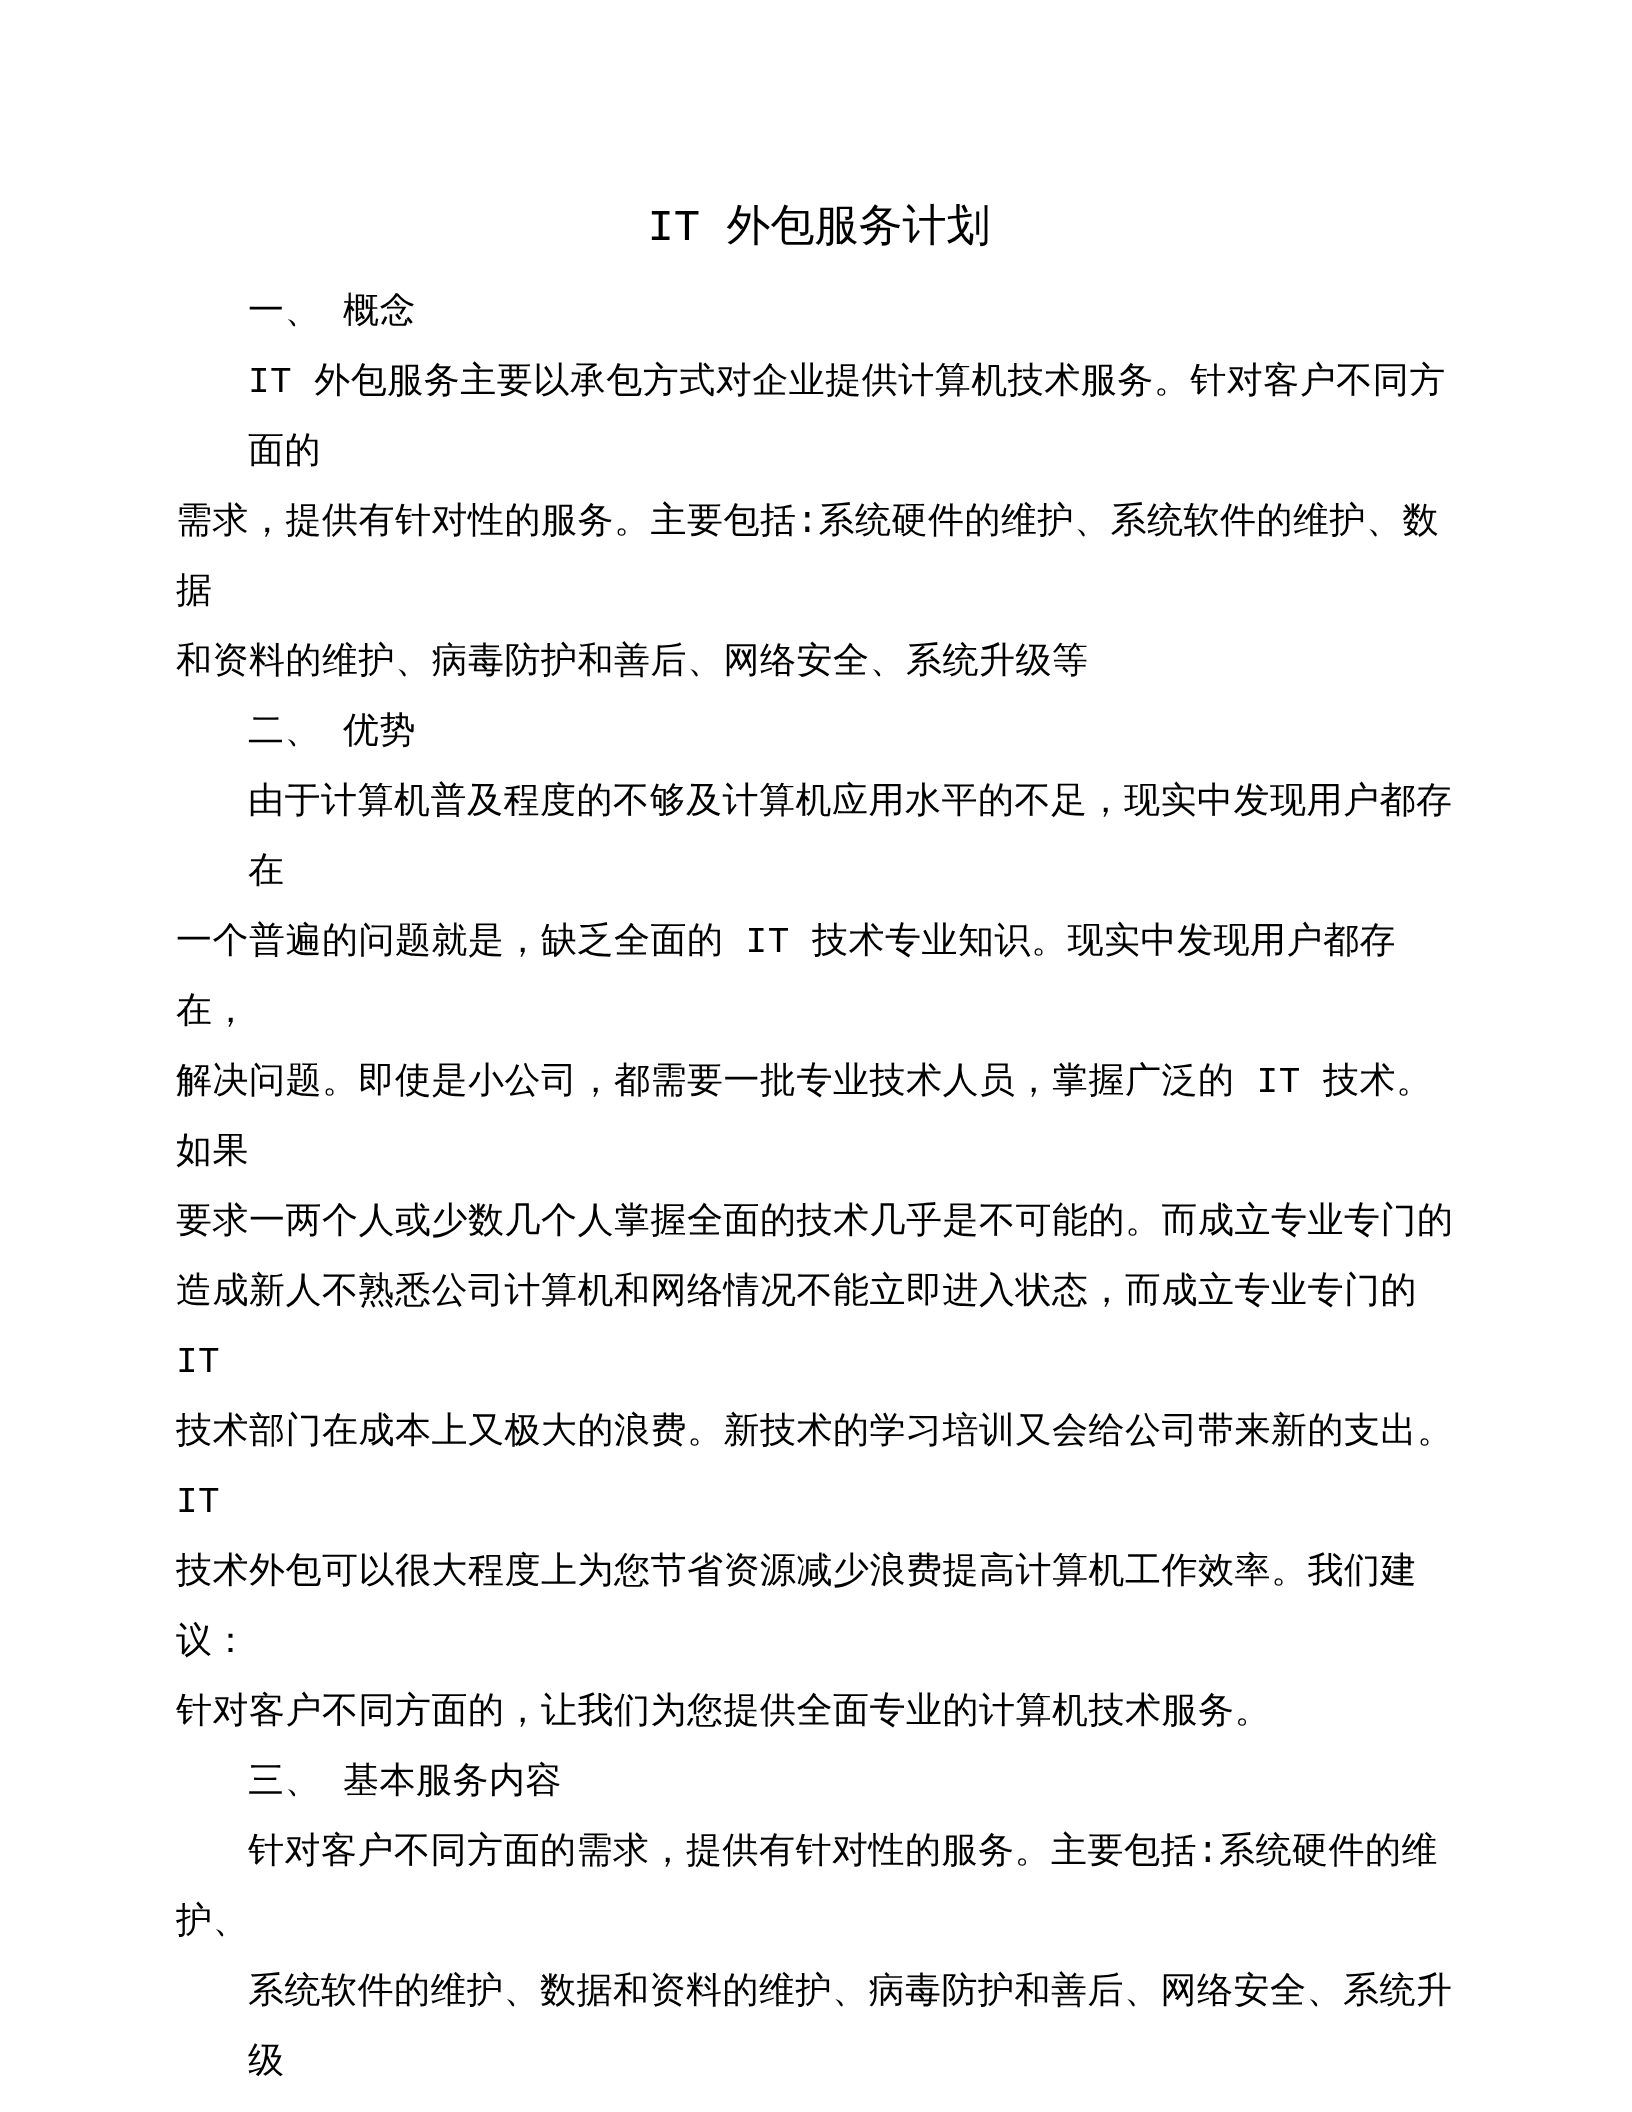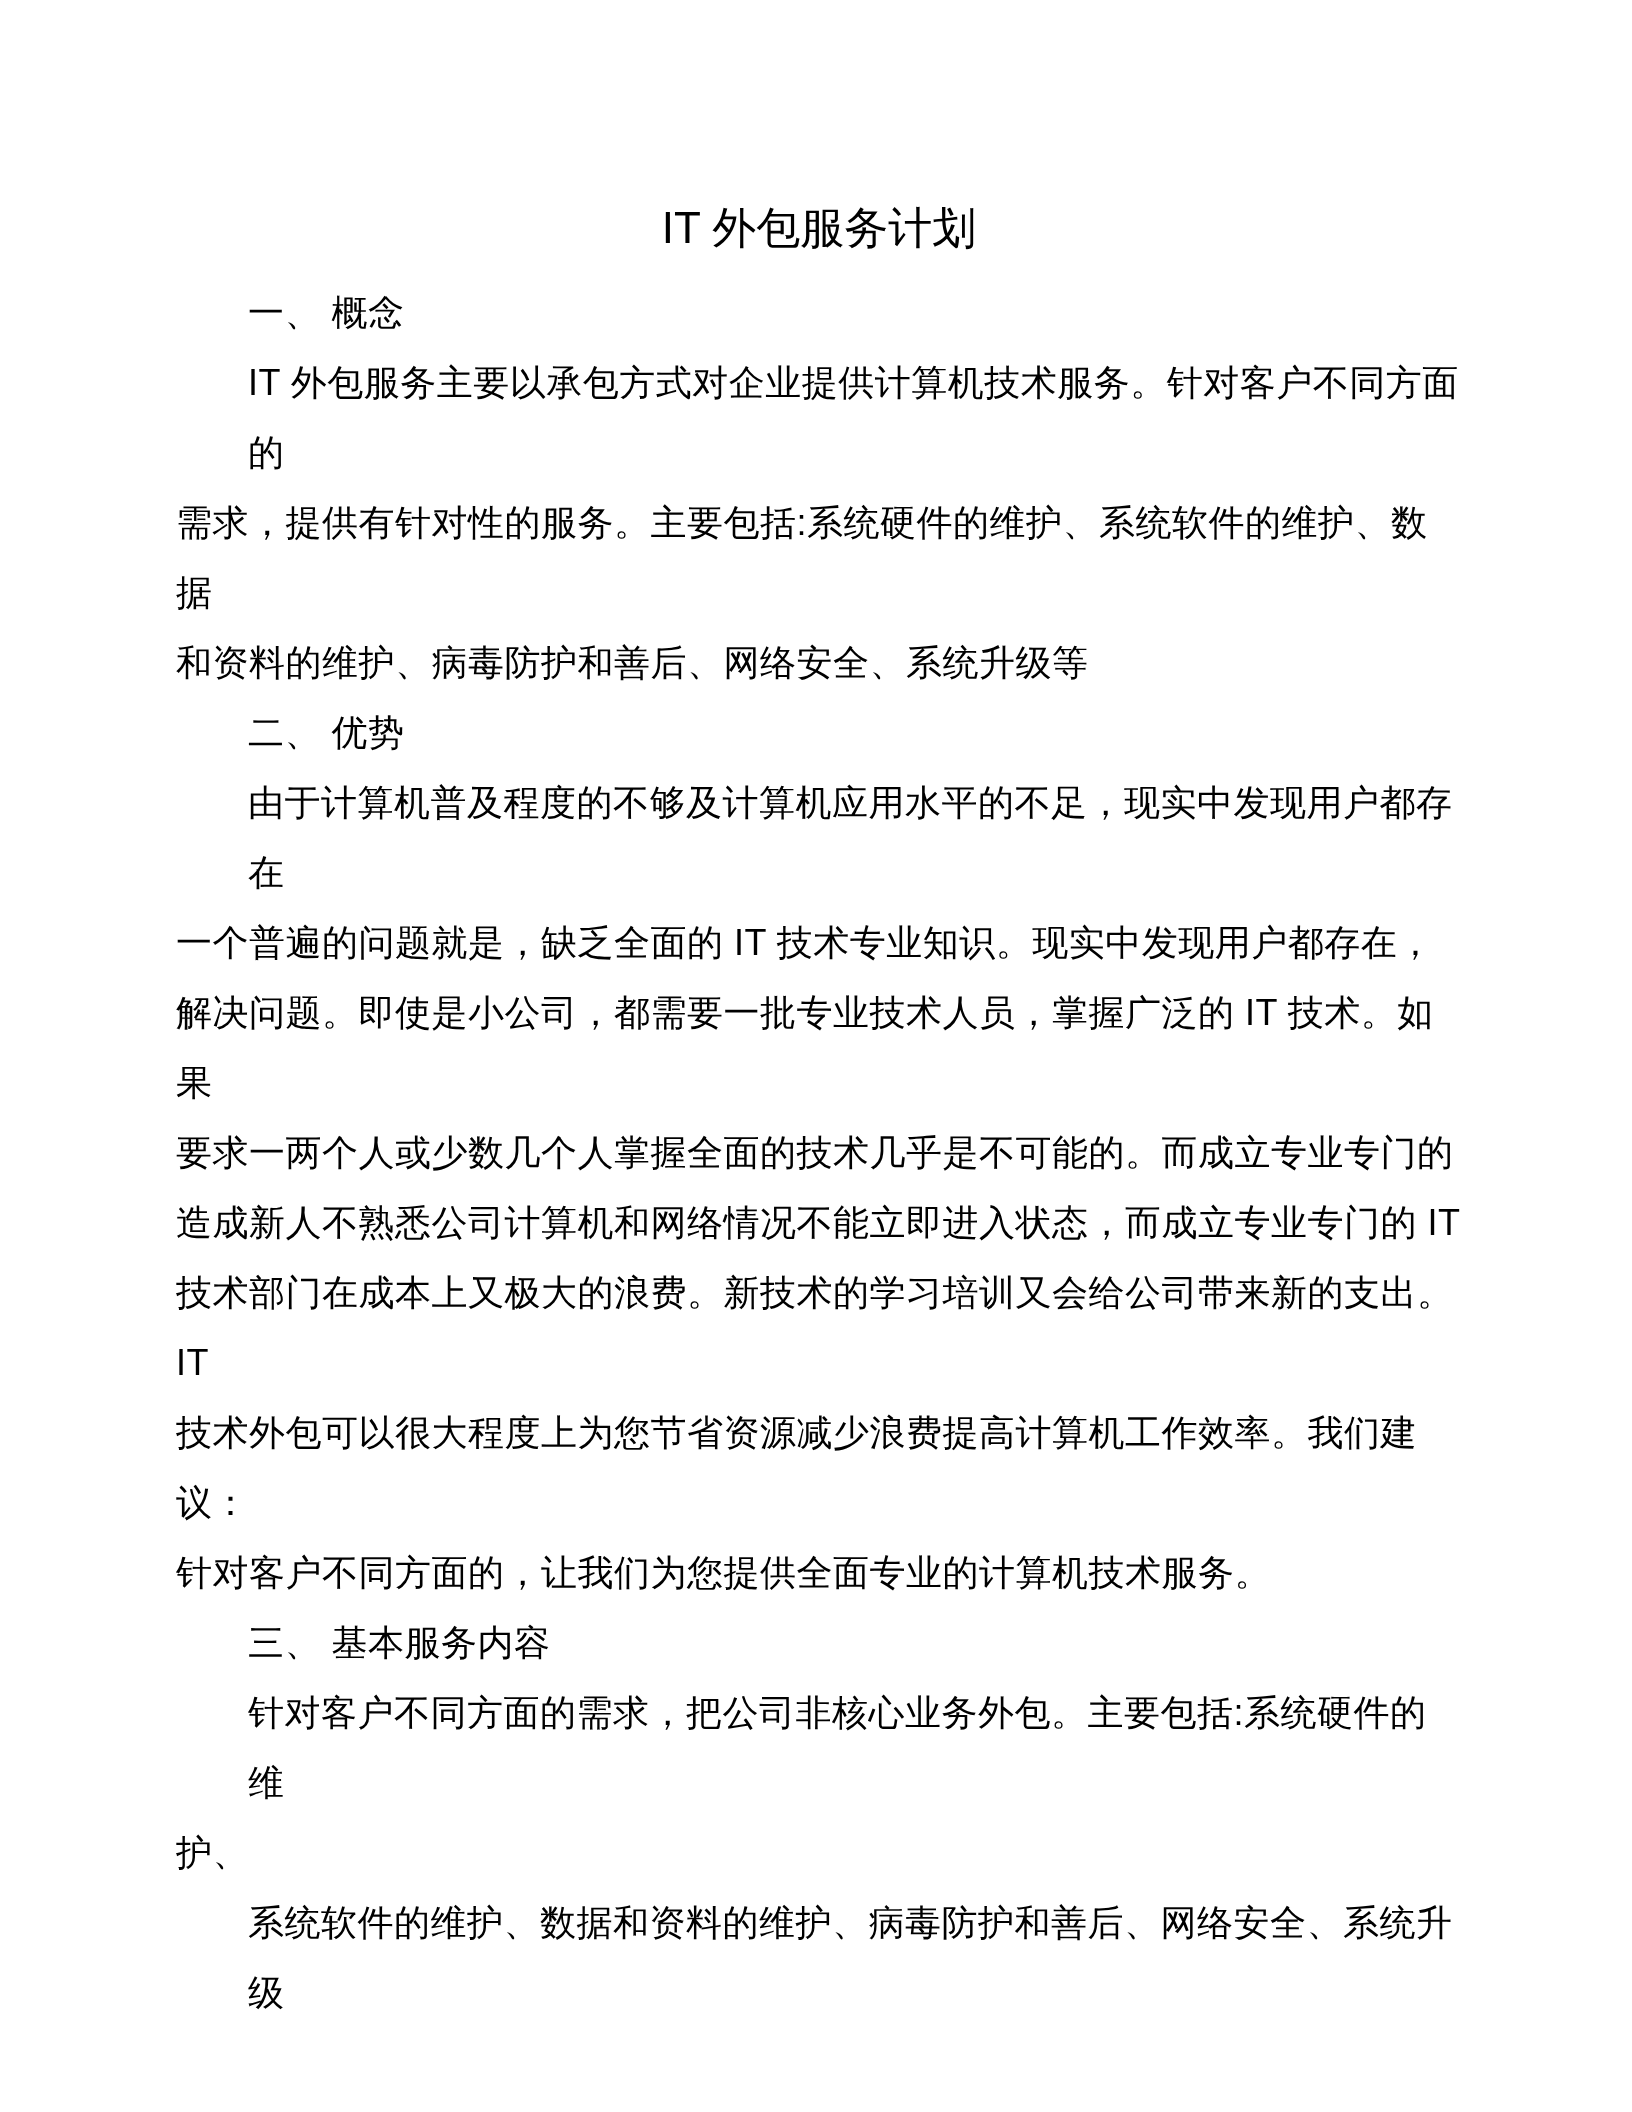--- a/index.html
+++ b/index.html
@@ -7,21 +7,21 @@
     padding: 0;
     background: #ffffff;
   }
   .page {
     position: relative;
     width: 1632px;
     height: 2112px;
     margin: 0 auto;
     background: #ffffff;
     color: #000000;
-    font-family: Liberation Sans, sans-serif;
+    font-family: Liberation Mono, monospace;
     box-sizing: border-box;
     padding: 186px 170px 0 176px;
     overflow: hidden;
   }
   .doc-title {
     font-size: 44px;
     line-height: 84px;
     text-align: center;
     margin: 0 0 8px 0;
     font-weight: normal;
@@ -52,17 +52,17 @@
       <div class="text-line indent">二、 优势</div>
       <div class="text-line indent">由于计算机普及程度的不够及计算机应用水平的不足，现实中发现用户都存在</div>
       <div class="text-line">一个普遍的问题就是，缺乏全面的 IT 技术专业知识。现实中发现用户都存在，</div>
       <div class="text-line">解决问题。即使是小公司，都需要一批专业技术人员，掌握广泛的 IT 技术。如果</div>
       <div class="text-line">要求一两个人或少数几个人掌握全面的技术几乎是不可能的。而成立专业专门的</div>
       <div class="text-line">造成新人不熟悉公司计算机和网络情况不能立即进入状态，而成立专业专门的 IT</div>
       <div class="text-line">技术部门在成本上又极大的浪费。新技术的学习培训又会给公司带来新的支出。IT</div>
       <div class="text-line">技术外包可以很大程度上为您节省资源减少浪费提高计算机工作效率。我们建议：</div>
       <div class="text-line">针对客户不同方面的，让我们为您提供全面专业的计算机技术服务。</div>
       <div class="text-line indent">三、 基本服务内容</div>
-      <div class="text-line indent">针对客户不同方面的需求，把公司非核心业务外包。主要包括:系统硬件的维</div>
+      <div class="text-line indent">针对客户不同方面的需求，提供有针对性的服务。主要包括:系统硬件的维</div>
       <div class="text-line">护、</div>
       <div class="text-line indent">系统软件的维护、数据和资料的维护、病毒防护和善后、网络安全、系统升级</div>
     </div>
 </div>
 
 </body></html>

